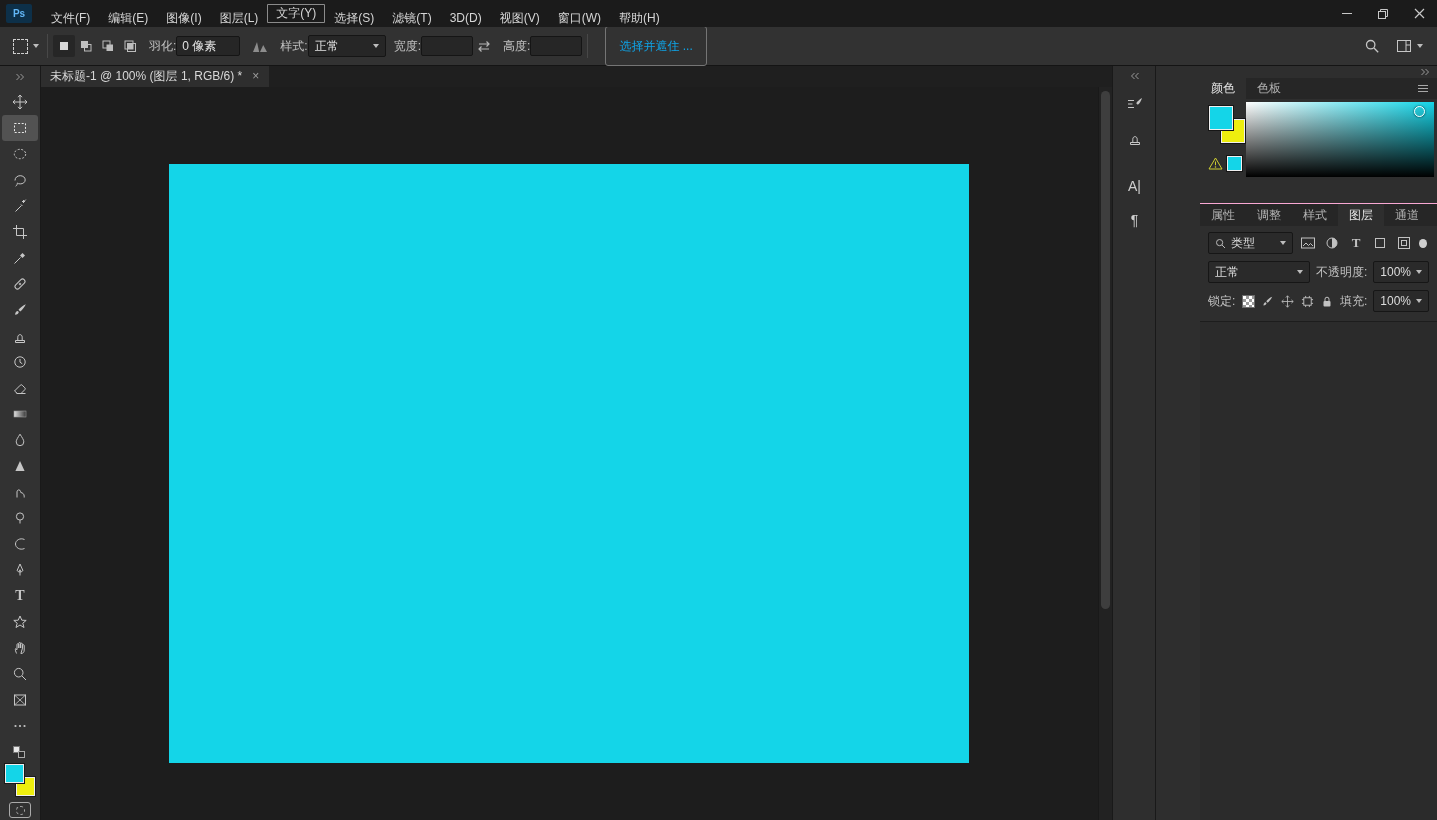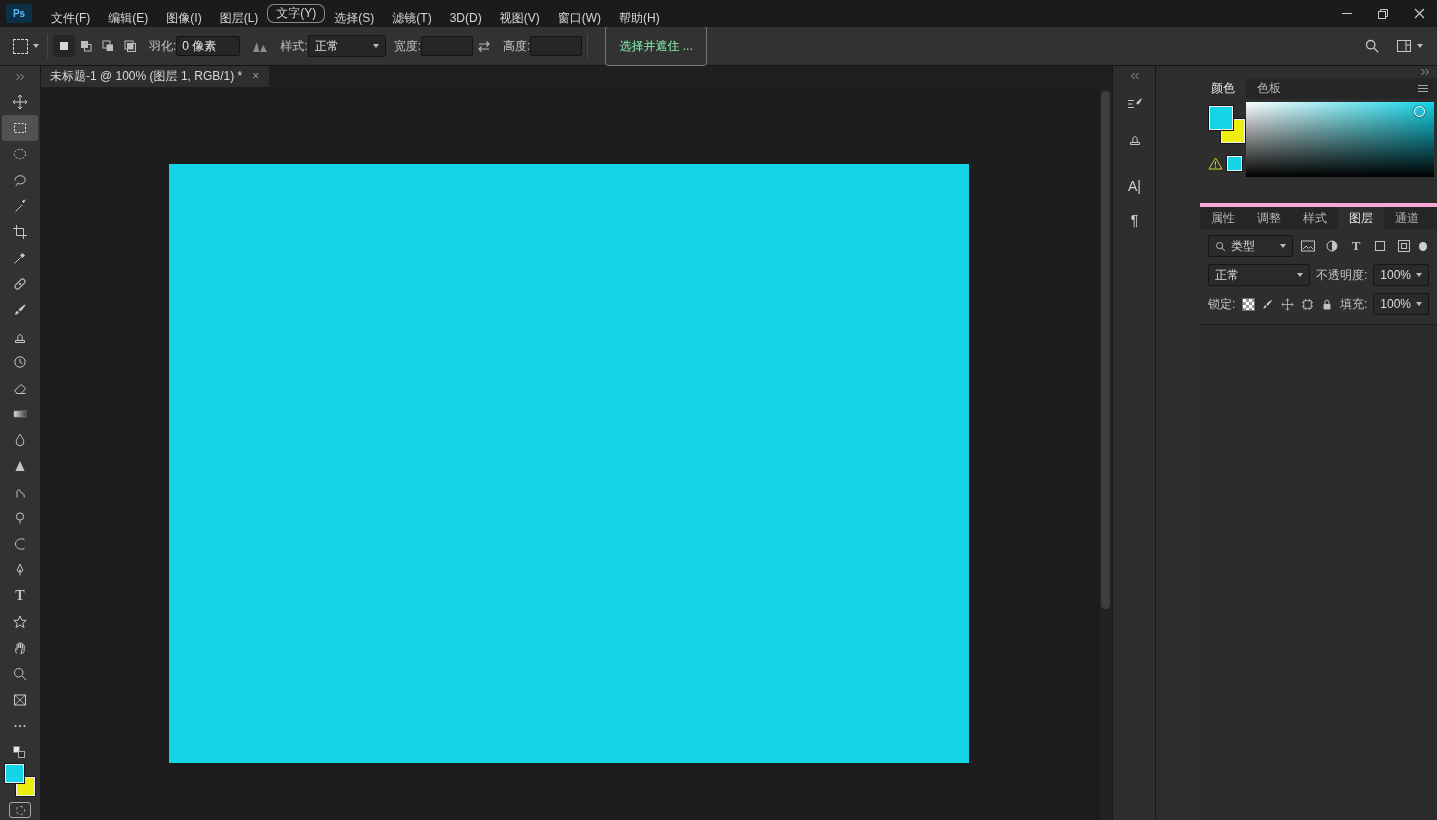--- a/index.html
+++ b/index.html
@@ -7,41 +7,41 @@
        font-family:"Liberation Sans",sans-serif;font-size:12px;color:#d4d4d4;cursor:default;}
   svg{display:block}
   .ic{color:#c6c6c6}
 
   
   .menubar{position:absolute;top:0;left:0;right:0;height:27px;background:#1b1b1b;
            display:flex;align-items:center;padding-left:6px;z-index:30;}
   .pslogo{width:26px;height:19px;margin-right:10px;border-radius:2px;background:#0d3049;color:#62b7f7;
           font-weight:bold;display:flex;align-items:center;justify-content:center;font-size:10px;}
   .menu-item{padding:0 9px;height:18px;line-height:27px;color:#d6d6d6;white-space:nowrap;}
-  .menu-item.focused{height:19px;line-height:19px;box-shadow:inset 0 0 0 1px #8b8b8b;border-radius:7px;}
+  .menu-item.focused{height:19px;line-height:19px;box-shadow:inset 0 0 0 1px #8b8b8b;border-radius:1px;}
   .win-controls{margin-left:auto;display:flex;align-items:center;height:27px;}
   .win-btn{width:36px;height:27px;display:flex;align-items:center;justify-content:center;color:#c8c8c8;}
 
   
   .optionsbar{position:absolute;top:27px;left:0;right:0;height:38px;background:#323232;
               border-bottom:1px solid #141414;display:flex;align-items:center;padding:0 10px;gap:0;z-index:20;}
   .sep{width:1px;height:24px;background:#484848;margin:0 5px;}
   .obtn{height:24px;display:flex;align-items:center;justify-content:center;border-radius:2px;padding:0 3px;}
   .dash-sq{width:13px;height:13px;border:1px dashed #cfcfcf;}
   .caret{width:0;height:0;border-left:3.5px solid transparent;border-right:3.5px solid transparent;border-top:4px solid #bdbdbd;margin-left:5px;}
   .mode-btn{width:22px;height:22px;display:flex;align-items:center;justify-content:center;border-radius:2px;}
   .mode-btn.active{background:#262626;}
   .olabel{color:#c2c2c2;margin-left:8px;white-space:nowrap;}
   .oinput{width:52px;height:18px;background:#262626;border:1px solid #151515;border-radius:2px;
           color:#e2e2e2;padding:0 5px;font-family:"Liberation Sans",sans-serif;font-size:12px;outline:none;}
   .oinput.small{width:40px;}
   .oselect{height:20px;background:#262626;border:1px solid #151515;border-radius:2px;
            display:flex;align-items:center;justify-content:space-between;padding:0 6px;color:#e2e2e2;}
   .mask-btn{height:24px;padding:7px 13px;margin-left:12px;border:1px solid #757575;border-radius:3px;
-            display:flex;align-items:center;color:#86efac;background:transparent;white-space:nowrap;}
+            display:flex;align-items:center;color:#0ea5e9;background:transparent;white-space:nowrap;}
   .ob-right{margin-left:auto;display:flex;align-items:center;gap:16px;padding-right:4px;}
 
   
   .toolbar{position:absolute;top:65px;left:0;width:40px;bottom:0;background:#323232;border-right:1px solid #191919;
            display:flex;flex-direction:column;align-items:center;z-index:10;}
   .tb-grip{height:24px;display:flex;align-items:center;justify-content:center;width:100%;}
   .tool{width:36px;height:26px;display:flex;align-items:center;justify-content:center;border-radius:3px;color:#c6c6c6;flex:none;}
   .tool.selected{background:#525252;color:#e8e8e8;}
   .tb-bottom{margin-top:auto;display:flex;flex-direction:column;align-items:center;padding-bottom:2px;}
   .swatches{position:relative;width:30px;height:32px;margin:5px 0 4px 0;}
@@ -84,21 +84,21 @@
   .cp-bg{left:21px;top:20px;}
   .cp-warn{position:absolute;left:8px;top:58px;}
   .cp-warn-sw{position:absolute;left:27px;top:57px;width:13px;height:13px;border:1px solid #f0f0f0;box-shadow:0 0 0 1px #161616;}
   .cp-grad{position:absolute;left:46px;top:3px;width:188px;height:75px;}
   .cp-dot{position:absolute;left:168px;top:4px;width:9px;height:9px;border:1.5px solid #fff;border-radius:50%;box-shadow:0 0 2px rgba(0,0,0,.8);}
   .cp-hue{position:absolute;left:251px;top:3px;width:17px;height:75px;
           background:linear-gradient(to bottom,#f00,#ff0 17%,#0f0 34%,#0ff 50%,#00f 67%,#f0f 84%,#f00);}
   .cp-hue-arrow{position:absolute;left:243px;top:36px;width:0;height:0;
           border-top:4px solid transparent;border-bottom:4px solid transparent;border-left:5px solid #e6e6e6;}
 
-  .group-tabs{height:22px;background:#262626;display:flex;align-items:stretch;border-top:4px solid #f9a8d4;justify-content:space-between;}
+  .group-tabs{height:22px;background:#262626;display:flex;align-items:stretch;border-top:1px solid #f9a8d4;justify-content:space-between;}
 
   .layers-ctrl{background:#2e2e2e;padding:6px 8px 9px 8px;display:flex;flex-direction:column;gap:7px;}
   .lrow{display:flex;align-items:center;gap:6px;}
   .combo{height:20px;background:#2a2a2a;border:1px solid #161616;border-radius:2px;
          display:flex;align-items:center;padding:0 6px;gap:5px;color:#dcdcdc;}
   .combo .caret{margin-left:auto;}
   .ficon{width:21px;height:19px;display:flex;align-items:center;justify-content:center;color:#c2c2c2;}
   .fdot{width:9px;height:9px;border-radius:50%;background:#cfcfcf;margin-left:auto;margin-right:2px;}
   .mini{width:18px;height:16px;display:flex;align-items:center;justify-content:center;color:#c2c2c2;}
   .mini-checker{width:11px;height:11px;background-color:#fff;border:1px solid #6a6a6a;
@@ -391,21 +391,21 @@
       </div>
       <div class="qmask">
           <i></i>
         </div>
     </div>
   </div>
 
   <div class="docarea">
     <div class="tabbar">
       <div class="doctab">
-        <span>未标题-1 @ 100% (图层 1, RGB/1) *</span>
+        <span>未标题-1 @ 100% (图层 1, RGB/6) *</span>
         <span class="close">×</span>
       </div>
     </div>
     <div class="viewport">
       <div class="doccanvas" style="background: rgb(20, 213, 232);"></div>
       <div class="vscroll">
         <div class="vthumb"></div>
       </div>
     </div>
   </div>

